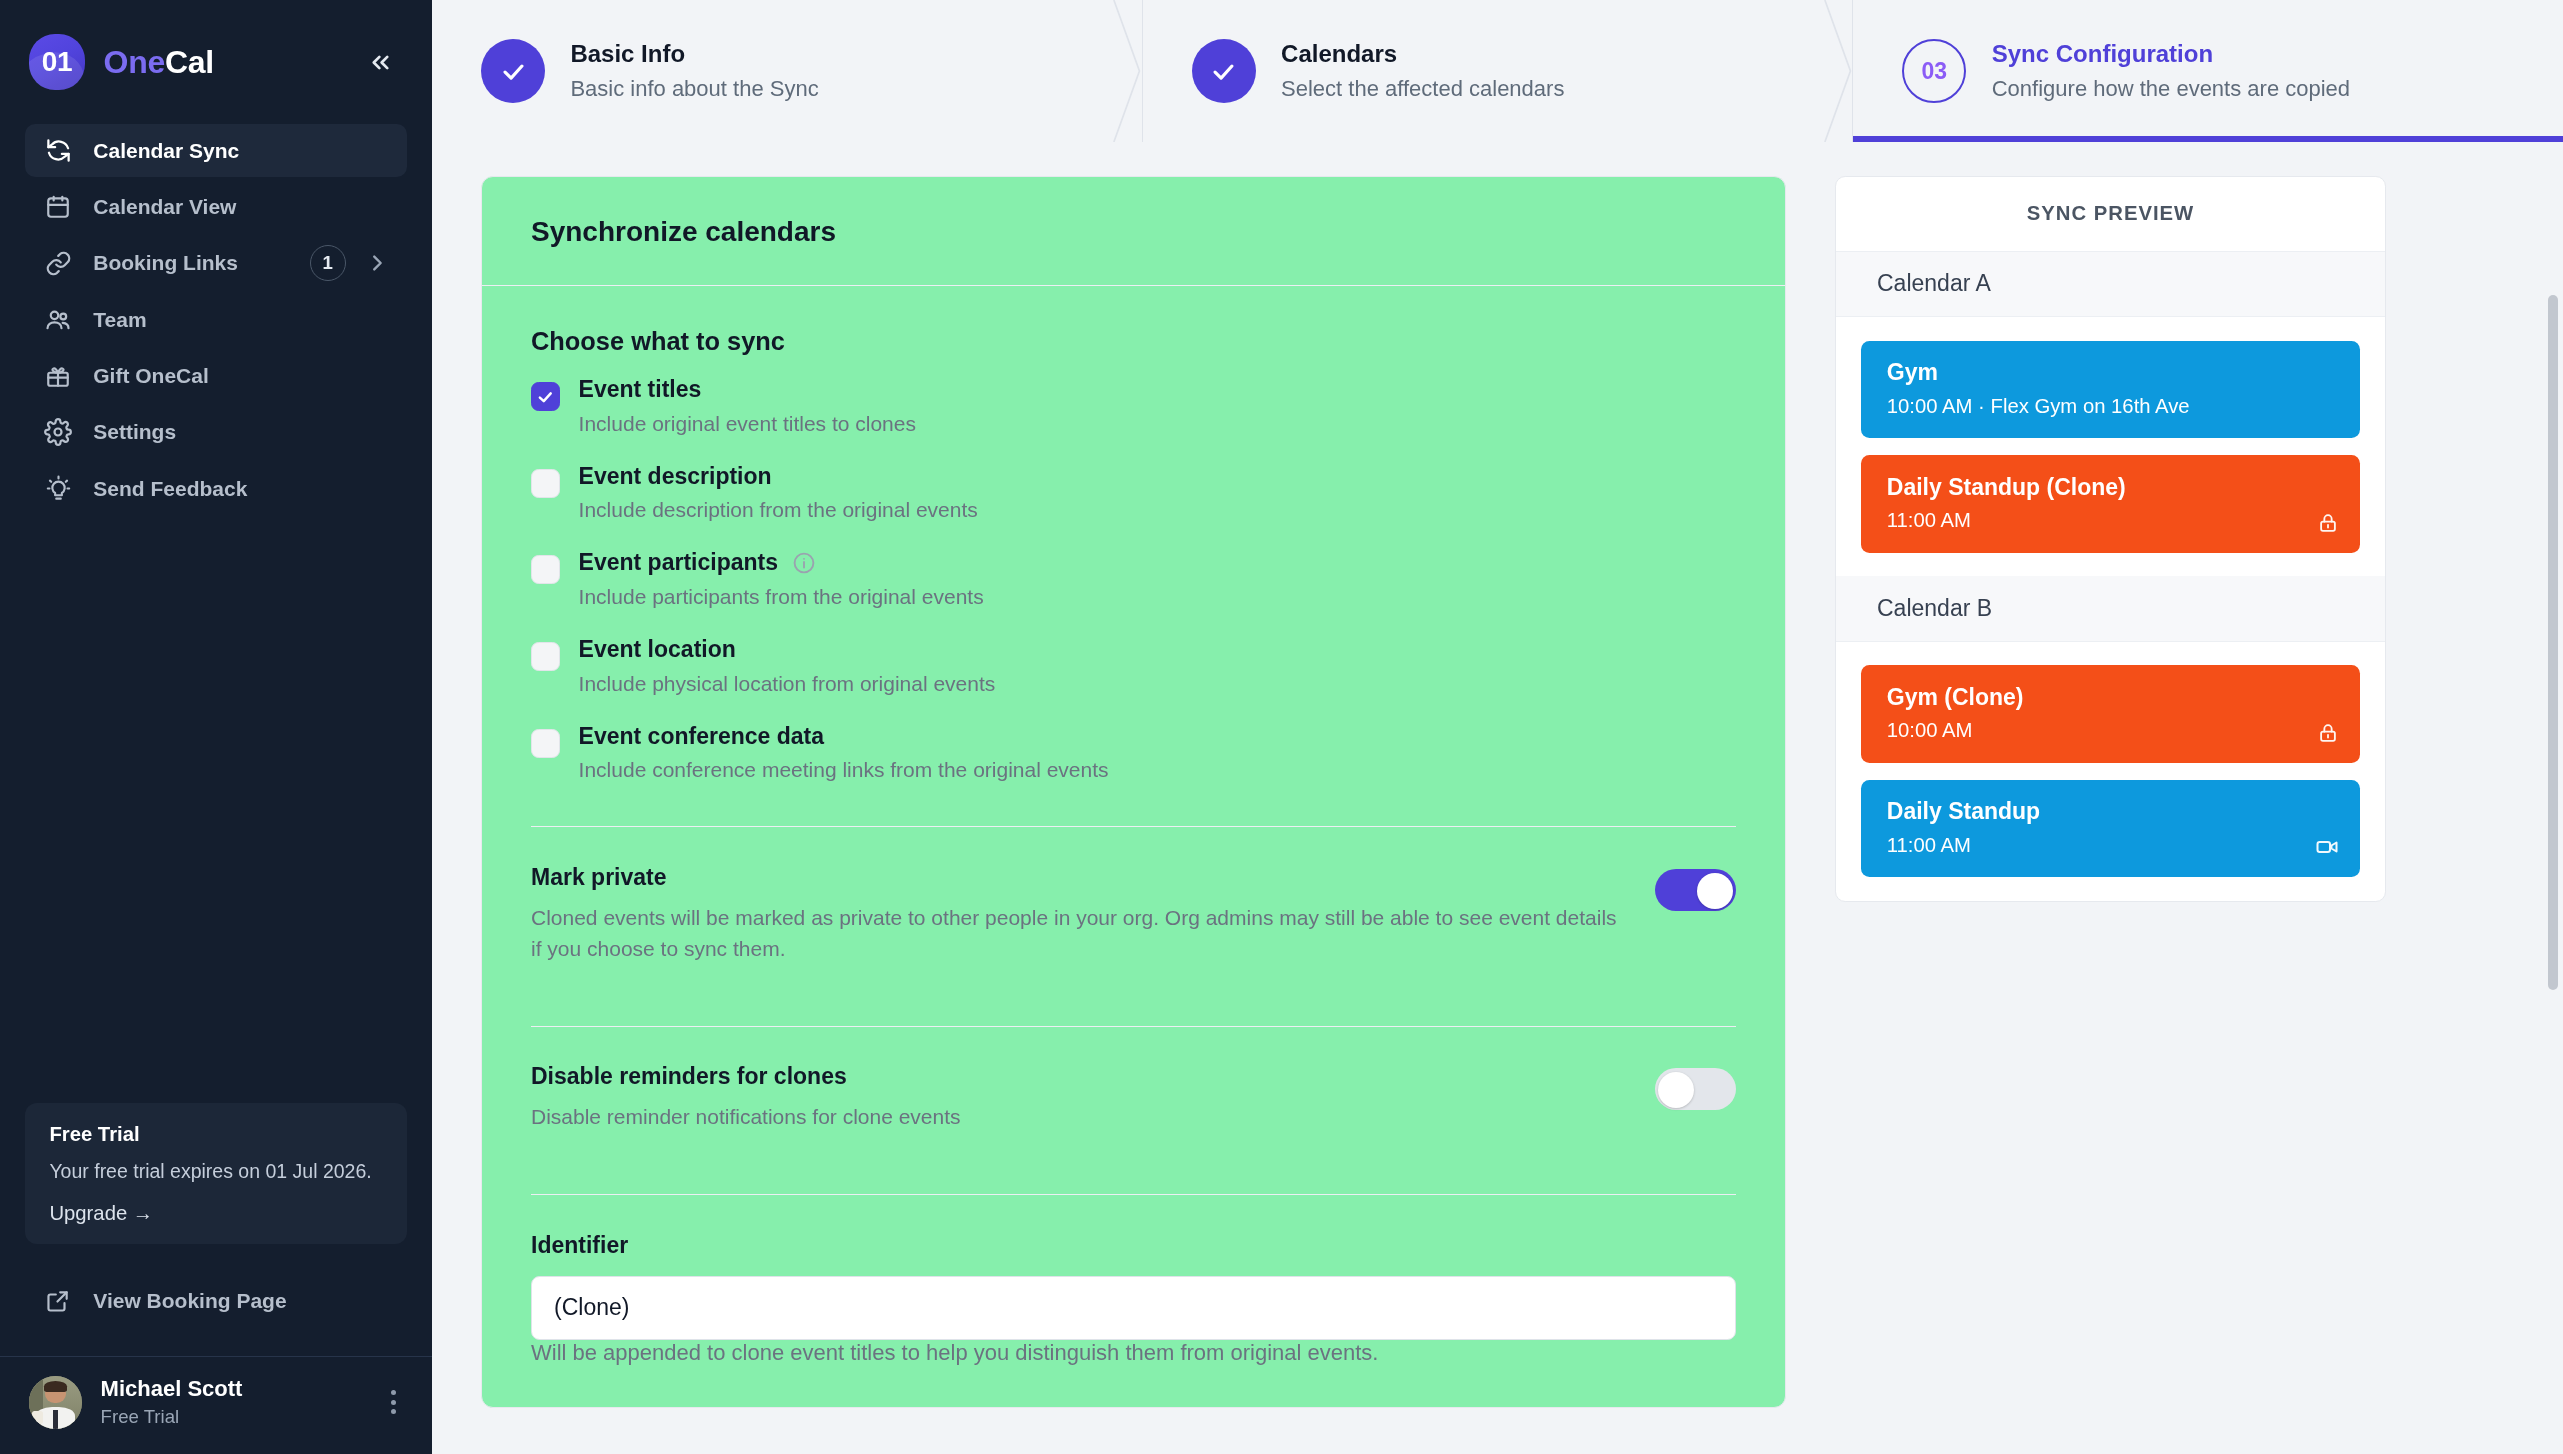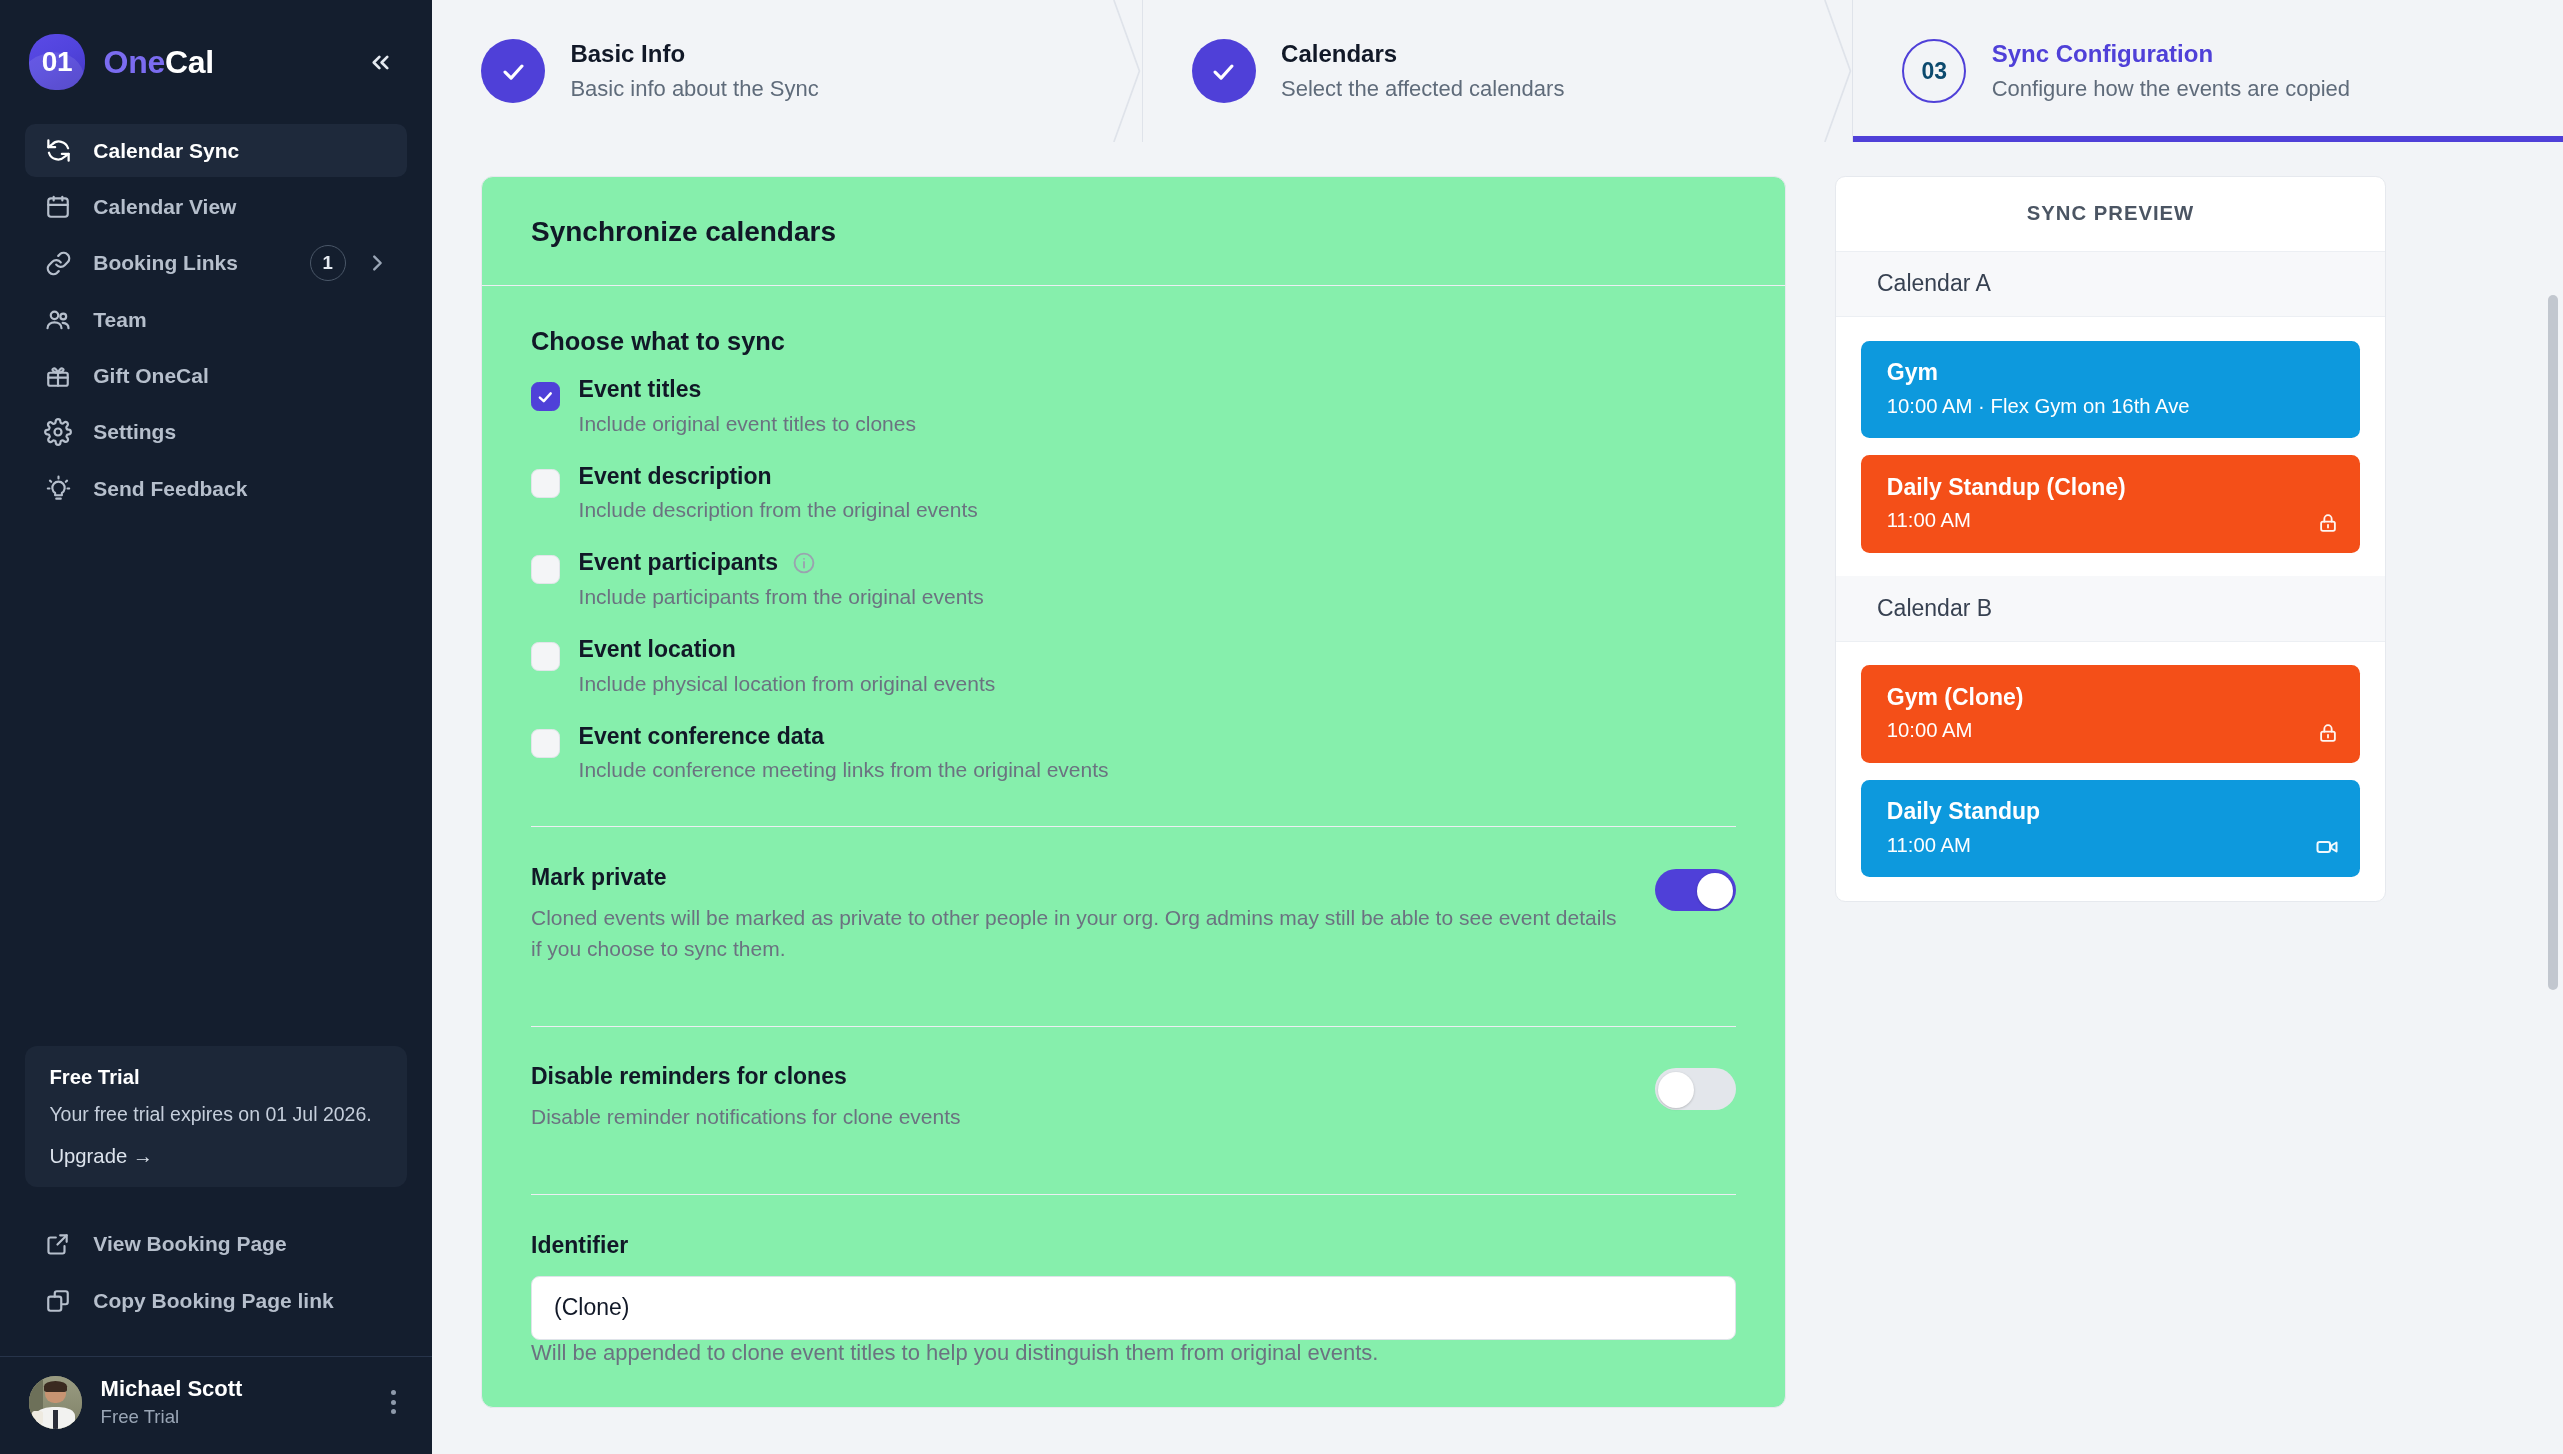--- a/index.html
+++ b/index.html
@@ -108,21 +108,21 @@
   .step + .step { border-left: 0.8px solid #dfe3ea; }
   .step .arrow-sep{
     position:absolute; right:-0.8px; top:0; width:29px; height:142px; z-index:3;
   }
   .step-circle {
     width: 64px; height: 64px; border-radius:50%; flex:none;
     display:flex; align-items:center; justify-content:center;
     font-size: 23px; font-weight: 600;
   }
   .step.done .step-circle { background:#4f40d8; color:#fff; }
-  .step.current .step-circle { background:transparent; border: 2.5px solid #4f40d8; color:#0c4a6e; }
+  .step.current .step-circle { background:transparent; border: 2.5px solid #4f40d8; color:#8b5cf6; }
   .step-title { font-size: 24px; font-weight: 700; color:#111827; line-height:1.3; }
   .step.current .step-title { color:#4f40d8; }
   .step-sub { font-size: 22px; color:#5f6b7a; margin-top: 6px; line-height:1.3;}
   .step.current::after{
     content:""; position:absolute; left:0; right:0; bottom:0; height:6px; background:#4f40d8;
   }
 
   .content-area { flex:1; display:flex; gap: 0; padding: 34px 0 0 0; overflow:hidden; position:relative;}
 
   .form-col { width: 1305px; margin-left: 49px; }
@@ -332,29 +332,20 @@
     <div class="bottom-links">
       <div class="nav-item">
         <span class="ico">
           <svg width="26" height="26" viewBox="0 0 24 24" fill="none" stroke="currentColor" stroke-width="2" stroke-linecap="round" stroke-linejoin="round">
             <path d="M14 4h6v6"></path>
               <path d="M20 4l-8.5 8.5"></path>
             <path d="M18 14v5a1.8 1.8 0 0 1-1.8 1.8H5A1.8 1.8 0 0 1 3.2 19V7.8A1.8 1.8 0 0 1 5 6h5"></path>
           </svg>
         </span>
         <span class="label">View Booking Page</span>
-      </div>
-      <div class="nav-item">
-        <span class="ico">
-          <svg width="26" height="26" viewBox="0 0 24 24" fill="none" stroke="currentColor" stroke-width="2" stroke-linecap="round" stroke-linejoin="round">
-            <rect x="3" y="8" width="12" height="13" rx="2"></rect>
-              <path d="M9 8V5a2 2 0 0 1 2-2h8a2 2 0 0 1 2 2v8a2 2 0 0 1-2 2h-3"></path>
-          </svg>
-        </span>
-        <span class="label">Copy Booking Page link</span>
       </div>
     </div>
 
     <div class="sb-divider"></div>
 
     <div class="profile">
       <div class="avatar">
         <div class="wall"></div>
           <div class="door"></div>
           <div class="shirt"></div>

